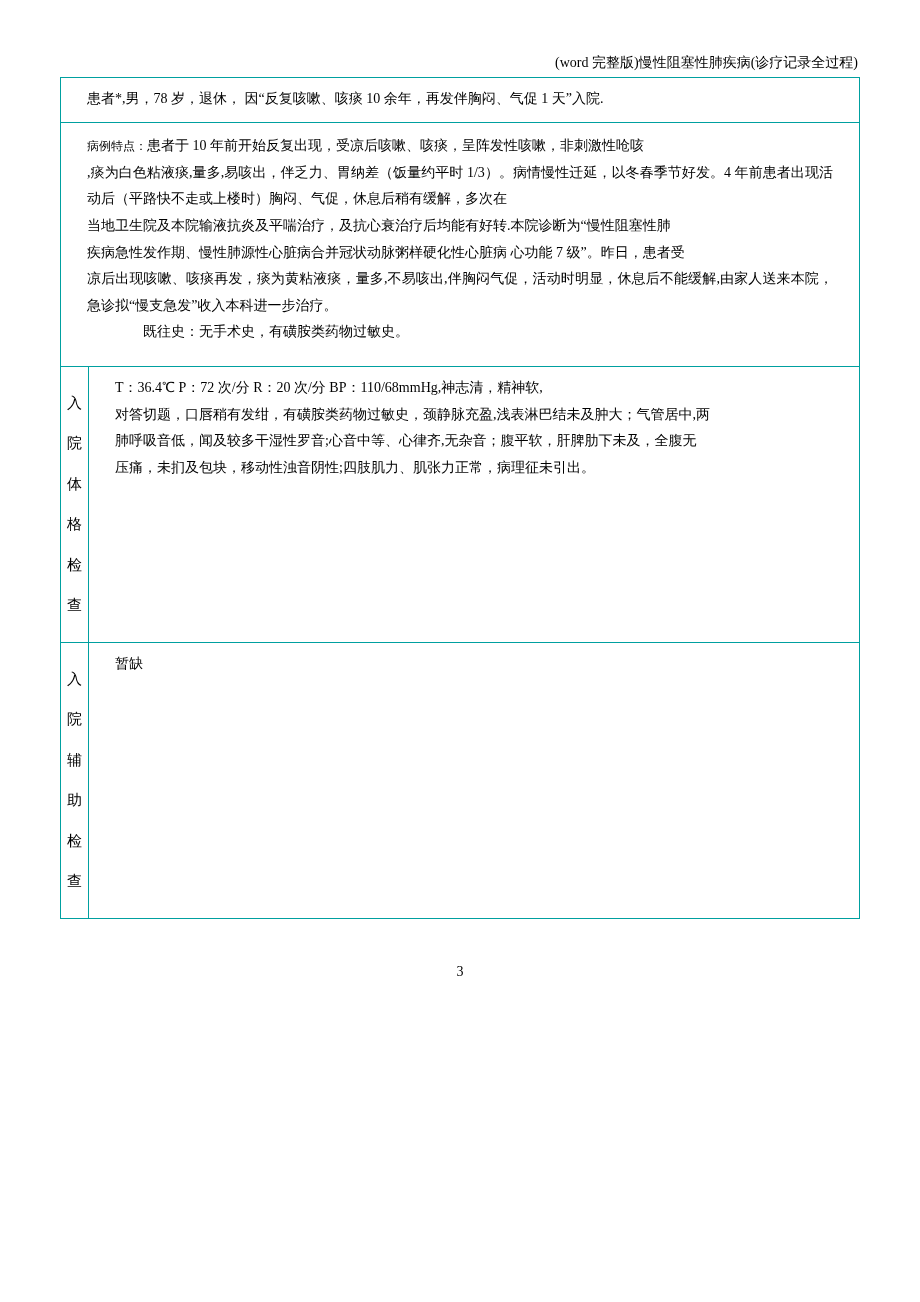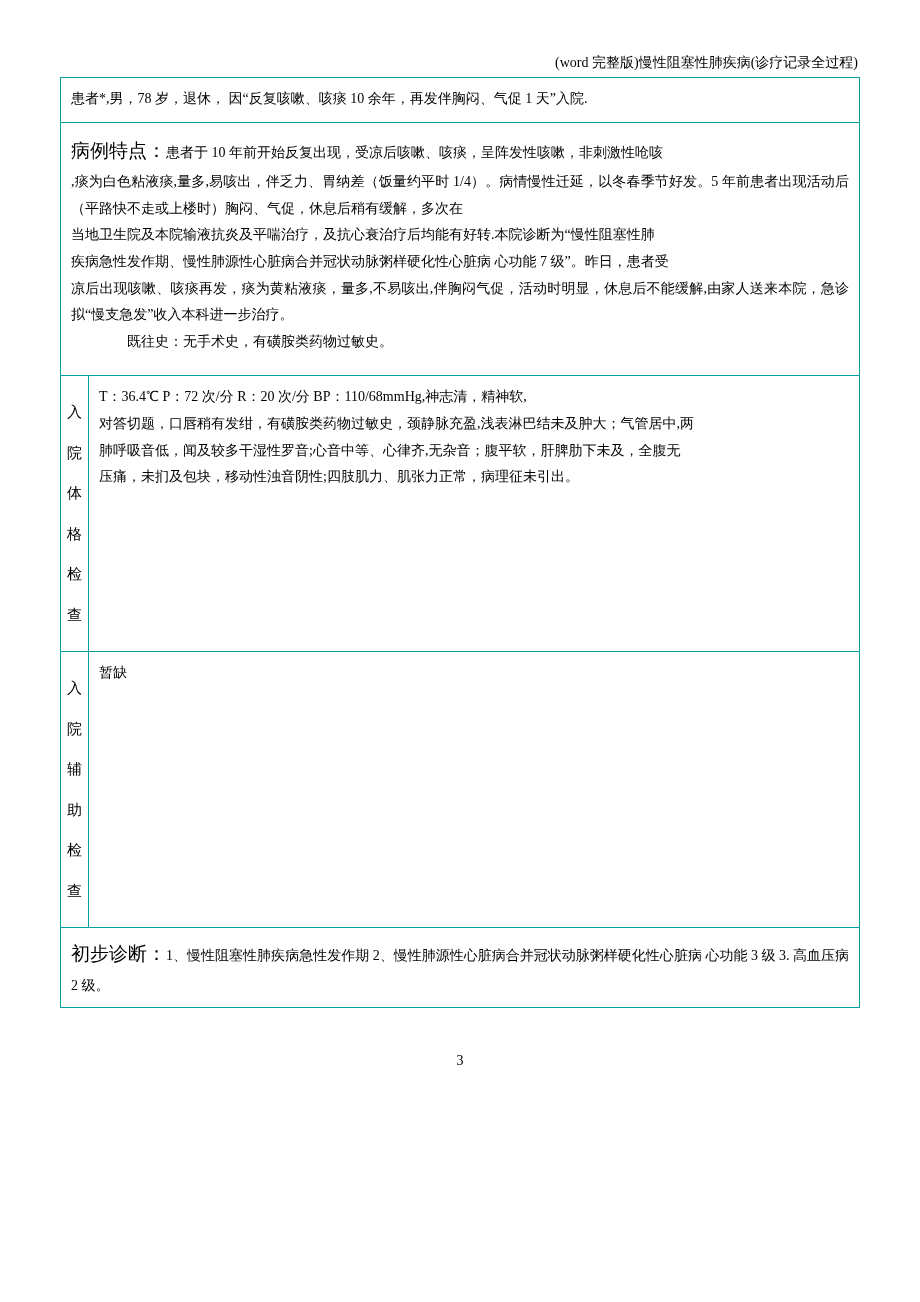--- a/index.html
+++ b/index.html
@@ -17,41 +17,41 @@
     font-size: 14px;
     margin-bottom: 0;
     padding-right: 2px;
   }
   .main-table {
     width: 100%;
     border-collapse: collapse;
   }
   .main-table td {
     border: 1px solid #00a0a0;
-    padding: 8px 10px;
+    padding: 8px 26px;
     vertical-align: top;
   }
   .side-label {
     width: 28px;
     text-align: center;
     vertical-align: top;
     padding: 10px 4px !important;
   }
   .side-label .vchar {
     display: block;
     margin: 12px 0;
     font-size: 15px;
   }
   .content-cell {
     text-align: justify;
     text-justify: inter-ideograph;
   }
   .section-title {
     font-family: "SimHei", "黑体", sans-serif;
-    font-size: 19px;
+    font-size: 12px;
   }
   .indent-line {
     text-indent: 4em;
     font-family: Liberation Serif, serif;
   }
   .page-number {
     text-align: center;
     font-size: 14px;
     margin-top: 40px;
   }
@@ -68,21 +68,21 @@
       <tr class="row-intro">
     <td colspan="2" class="content-cell">
       <span>患者*,男，78 岁，退休，  因“反复咳嗽、咳痰 10 余年，再发伴胸闷、气促 1 天”入院.</span>
     </td>
   </tr>
   <tr class="row-case">
     <td colspan="2" class="content-cell">
       <div>
         <span class="section-title">病例特点：</span><span>患者于 10 年前开始反复出现，受凉后咳嗽、咳痰，呈阵发性咳嗽，非刺激性呛咳</span>
       </div>
-      <div>,痰为白色粘液痰,量多,易咳出，伴乏力、胃纳差（饭量约平时 1/4）。病情慢性迁延，以冬春季节好发。5 年前患者出现活动后（平路快不走或上楼时）胸闷、气促，休息后稍有缓解，多次在</div>
+      <div>,痰为白色粘液痰,量多,易咳出，伴乏力、胃纳差（饭量约平时 1/3）。病情慢性迁延，以冬春季节好发。4 年前患者出现活动后（平路快不走或上楼时）胸闷、气促，休息后稍有缓解，多次在</div>
       <div>当地卫生院及本院输液抗炎及平喘治疗，及抗心衰治疗后均能有好转.本院诊断为“慢性阻塞性肺</div>
       <div>疾病急性发作期、慢性肺源性心脏病合并冠状动脉粥样硬化性心脏病 心功能 7 级”。昨日，患者受</div>
       <div>凉后出现咳嗽、咳痰再发，痰为黄粘液痰，量多,不易咳出,伴胸闷气促，活动时明显，休息后不能缓解,由家人送来本院，急诊拟“慢支急发”收入本科进一步治疗。</div>
       <div class="indent-line">既往史：无手术史，有磺胺类药物过敏史。</div>
     </td>
   </tr>
   <tr>
     <td class="side-label">
       <span class="vchar">入</span>
       <span class="vchar">院</span>
@@ -104,21 +104,16 @@
       <span class="vchar">院</span>
       <span class="vchar">辅</span>
       <span class="vchar">助</span>
       <span class="vchar">检</span>
       <span class="vchar">查</span>
     </td>
     <td class="content-cell">
       <span>暂缺</span>
     </td>
   </tr>
-  <tr>
-    <td colspan="2" class="content-cell">
-      <span class="section-title">初步诊断：</span><span>1、慢性阻塞性肺疾病急性发作期 2、慢性肺源性心脏病合并冠状动脉粥样硬化性心脏病 心功能 3 级  3. 高血压病 2 级。</span>
-    </td>
-  </tr>
 </tbody>
   </table>
 
 <div class="page-number">3</div>
 
 </body></html>

